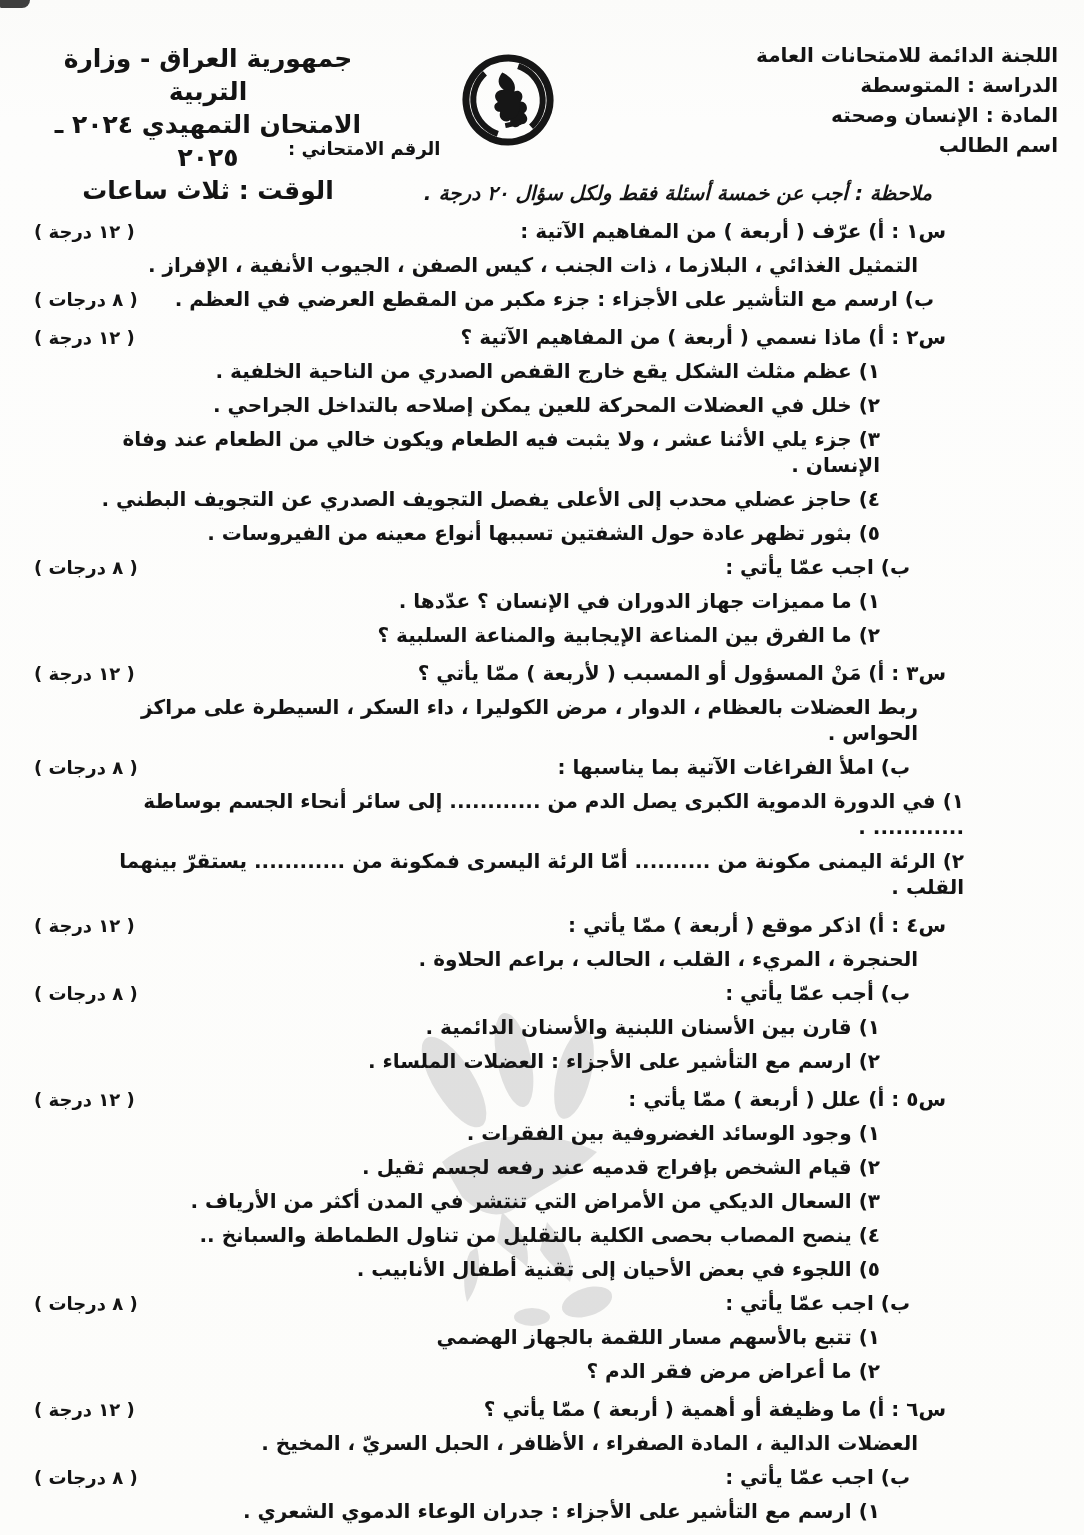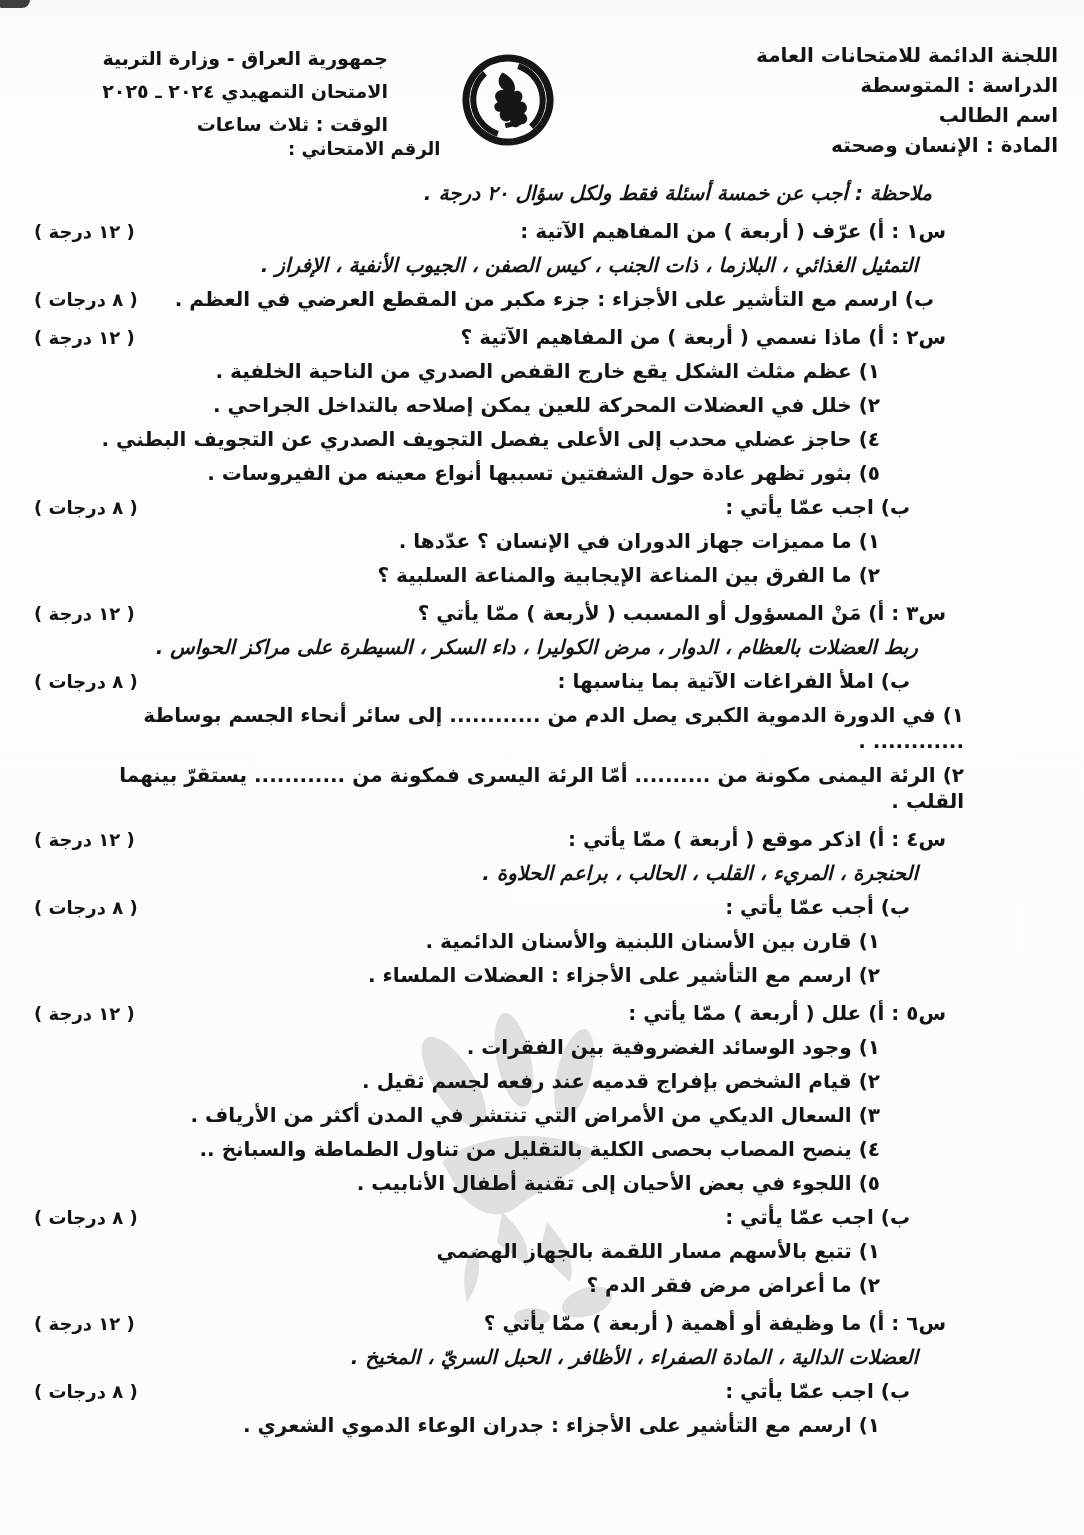--- a/index.html
+++ b/index.html
@@ -7,52 +7,52 @@
     position:relative;
     width:1084px;height:1535px;
     background:linear-gradient(180deg,#fbfbf9 0%,#fdfdfc 8%,#fcfcfa 100%);
     font-family:"DejaVu Sans",sans-serif;
     font-weight:bold;color:#141414;
     direction:rtl;overflow:hidden;
   }
   .corner-smudge{position:absolute;top:0;left:0;width:30px;height:8px;background:#1d1d1d;border-radius:0 0 10px 2px;opacity:.85;}
   
   .hdr-right{position:absolute;top:40px;right:26px;text-align:right;font-size:20px;line-height:30px;}
-  .hdr-left{position:absolute;top:42px;left:28px;width:360px;font-size:19px;line-height:33px;}
+  .hdr-left{position:absolute;top:42px;left:28px;width:360px;text-align:center;font-size:25px;line-height:33px;}
   .logo-wrap{position:absolute;top:52px;left:460px;width:96px;height:96px;}
   .exam-number{position:absolute;top:138px;left:288px;font-size:18px;}
   
   .content{position:relative;z-index:2;padding-top:180px;}
   .row{position:relative;line-height:26px;font-size:20px;margin-bottom:8px;}
   .row .txt{display:block;}
   .ih {padding-right:138px;padding-left:120px;}   
   .inote{padding-right:152px;padding-left:120px;font-style:italic;}
-  .il {padding-right:166px;padding-left:120px;font-style:italic;}   
+  .il {padding-right:166px;padding-left:120px;}   
   .ib1{padding-right:150px;padding-left:120px;}   
   .ib {padding-right:174px;padding-left:120px;}   
   .ii {padding-right:204px;padding-left:46px;margin-left:22px;}   
   .iifill{padding-right:120px;padding-left:100px;}
   .sp-q{margin-top:12px;}
   .sp-b{margin-top:8px;}
   .mark{position:absolute;left:34px;top:1px;font-size:18px;white-space:nowrap;direction:rtl;}
   
   .watermark{position:absolute;left:382px;top:1012px;z-index:1;opacity:.55;}
 </style>
 </head>
 <body>
 
 <div class="paper">
 
   <div class="corner-smudge"></div>
 
   <div class="hdr-right">
     <div>اللجنة الدائمة للامتحانات العامة</div>
     <div>الدراسة : المتوسطة</div>
+    <div>المادة : الإنسان وصحته</div>
     <div>اسم الطالب</div>
-    <div>المادة : الإنسان وصحته</div>
   </div>
 
   <div class="logo-wrap">
     <svg width="96" height="96" viewBox="0 0 96 96">
       <g transform="rotate(-12 48 48)">
         <circle cx="48" cy="48" r="42" fill="none" stroke="#161616" stroke-width="7"></circle>
         <path d="M 31 17 A 36 36 0 0 0 31 79" fill="none" stroke="#161616" stroke-width="6"></path>
         <path d="M 65 17 A 36 36 0 0 1 65 79" fill="none" stroke="#161616" stroke-width="6"></path>
         <path d="M48 20 C40 27 42 33 46 37 C38 35 33 42 38 48 C31 49 32 57 38 58 C34 64 40 71 46 68 C44 75 51 79 55 74 C61 77 66 70 61 64 C67 62 66 53 60 52 C66 47 62 39 56 41 C60 34 56 26 48 20 Z" fill="#161616"></path>
         <ellipse cx="48" cy="52" rx="11" ry="15" fill="#161616"></ellipse>
@@ -107,20 +107,23 @@
       <span class="mark">( ١٢ درجة )</span>
       <span class="txt">س٢ :  أ) ماذا نسمي ( أربعة ) من المفاهيم الآتية ؟</span>
     </div>
     <div class="row ii">
       <span class="txt">١) عظم مثلث الشكل يقع خارج القفص الصدري من الناحية الخلفية .</span>
     </div>
     <div class="row ii">
       <span class="txt">٢) خلل في العضلات المحركة للعين يمكن إصلاحه بالتداخل الجراحي .</span>
     </div>
     <div class="row ii">
+      <span class="txt">٣) جزء يلي الأثنا عشر ، ولا يثبت فيه الطعام ويكون خالي من الطعام عند وفاة الإنسان .</span>
+    </div>
+    <div class="row ii">
       <span class="txt">٤) حاجز عضلي محدب إلى الأعلى يفصل التجويف الصدري عن التجويف البطني .</span>
     </div>
     <div class="row ii">
       <span class="txt">٥) بثور تظهر عادة حول الشفتين تسببها أنواع معينه من الفيروسات .</span>
     </div>
     <div class="row ib sp-b">
       <span class="mark">( ٨ درجات )</span>
       <span class="txt">ب) اجب عمّا يأتي :</span>
     </div>
     <div class="row ii">

